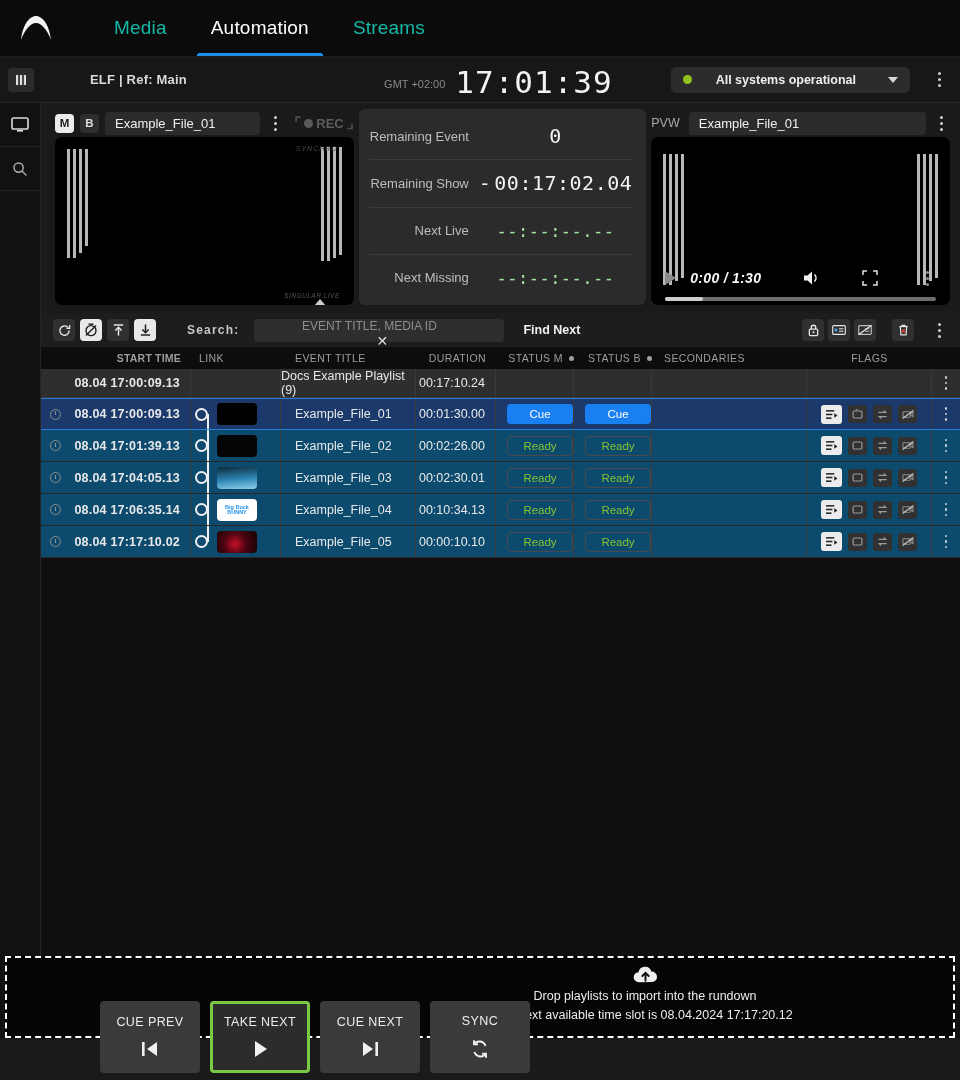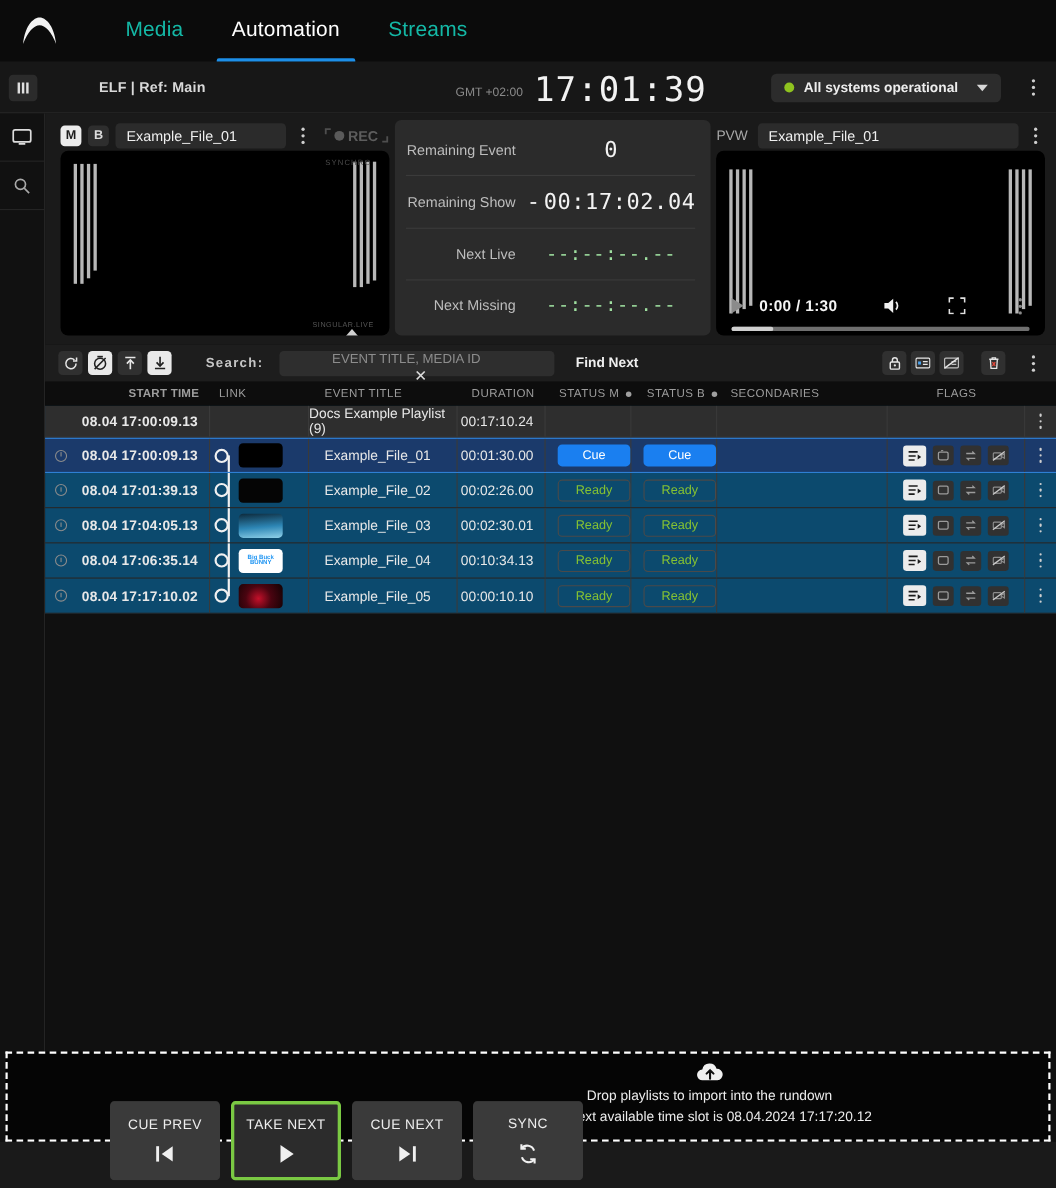--- a/index.html
+++ b/index.html
@@ -54,21 +54,21 @@
   .gmt { font-size:11px; color:#8a8a8a; margin-right:10px; position:relative; top:-2px;}
   .bigclock {
     font-family:"DejaVu Sans Mono", monospace;
     font-size:31px; color:#f2f2f2; letter-spacing:1px;
     line-height:1; font-weight:normal;
     position:relative; top:3px;
   }
   .status-pill {
     margin-left:58px; margin-right:8px;
     background:#2c2c2c; border-radius:5px;
-    height:26px; display:flex; align-items:center; gap:9px;
+    height:26px; display:flex; align-items:center; gap:24px;
     padding:0 12px; cursor:pointer;
   }
   .dot-green { width:9px; height:9px; border-radius:50%; background:#8fc31f; }
   .status-text { font-size:12.5px; font-weight:bold; color:#ededed; }
   .caret { width:0;height:0;border-left:5px solid transparent;border-right:5px solid transparent;border-top:6px solid #d8d8d8; margin-left:8px;}
   .kebab { width:18px; display:flex; flex-direction:column; align-items:center; gap:3px; cursor:pointer; }
   .kebab i { width:3px; height:3px; border-radius:50%; background:#cfcfcf; display:block;}
   .sub-kebab { margin-right:12px; margin-left:12px; }
 
   
@@ -93,21 +93,21 @@
   .mon-name {
     flex:1; height:23px; background:#2b2b2b; border-radius:4px;
     display:flex; align-items:center; padding:0 10px;
     font-size:13px; color:#f0f0f0; min-width:0; cursor:text;
   }
   .pvw-label { font-size:12.5px; color:#a8a8a8; margin-right:3px; }
   .rec-ind { display:flex; align-items:center; gap:3px; color:#5d5d5d; font-size:13px; font-weight:bold; padding-left:4px;}
   .rec-dot { width:9px; height:9px; border-radius:50%; background:#5a5a5a; }
   .rec-brk { font-size:15px; color:#4e4e4e; }
   .video {
-    flex:1; background:#000; border-radius:7px; position:relative; overflow:hidden;
+    flex:1; background:#000; border-radius:7px; position:relative; overflow:hidden;font-style:italic;
   }
   .vbars { position:absolute; top:0; bottom:0; display:flex; gap:3px; }
   .vbars.left { left:12px; }
   .vbars.right { right:12px; }
   .vbars span { width:3px; background:#d8d8d8; opacity:.85; display:block; }
   .pgm-wm { position:absolute; top:8px; right:16px; font-size:7px; color:#4a4a4a; letter-spacing:1px;}
   .pgm-wm2 { position:absolute; bottom:6px; right:14px; font-size:6.5px; color:#555; letter-spacing:.5px;}
   .pgm-tri { position:absolute; bottom:-1px; right:28px; width:0;height:0;
     border-left:6px solid transparent;border-right:6px solid transparent;border-bottom:7px solid #cfcfcf;}
   .vctrl { position:absolute; left:0; right:0; bottom:0; padding:0 14px 4px; }

